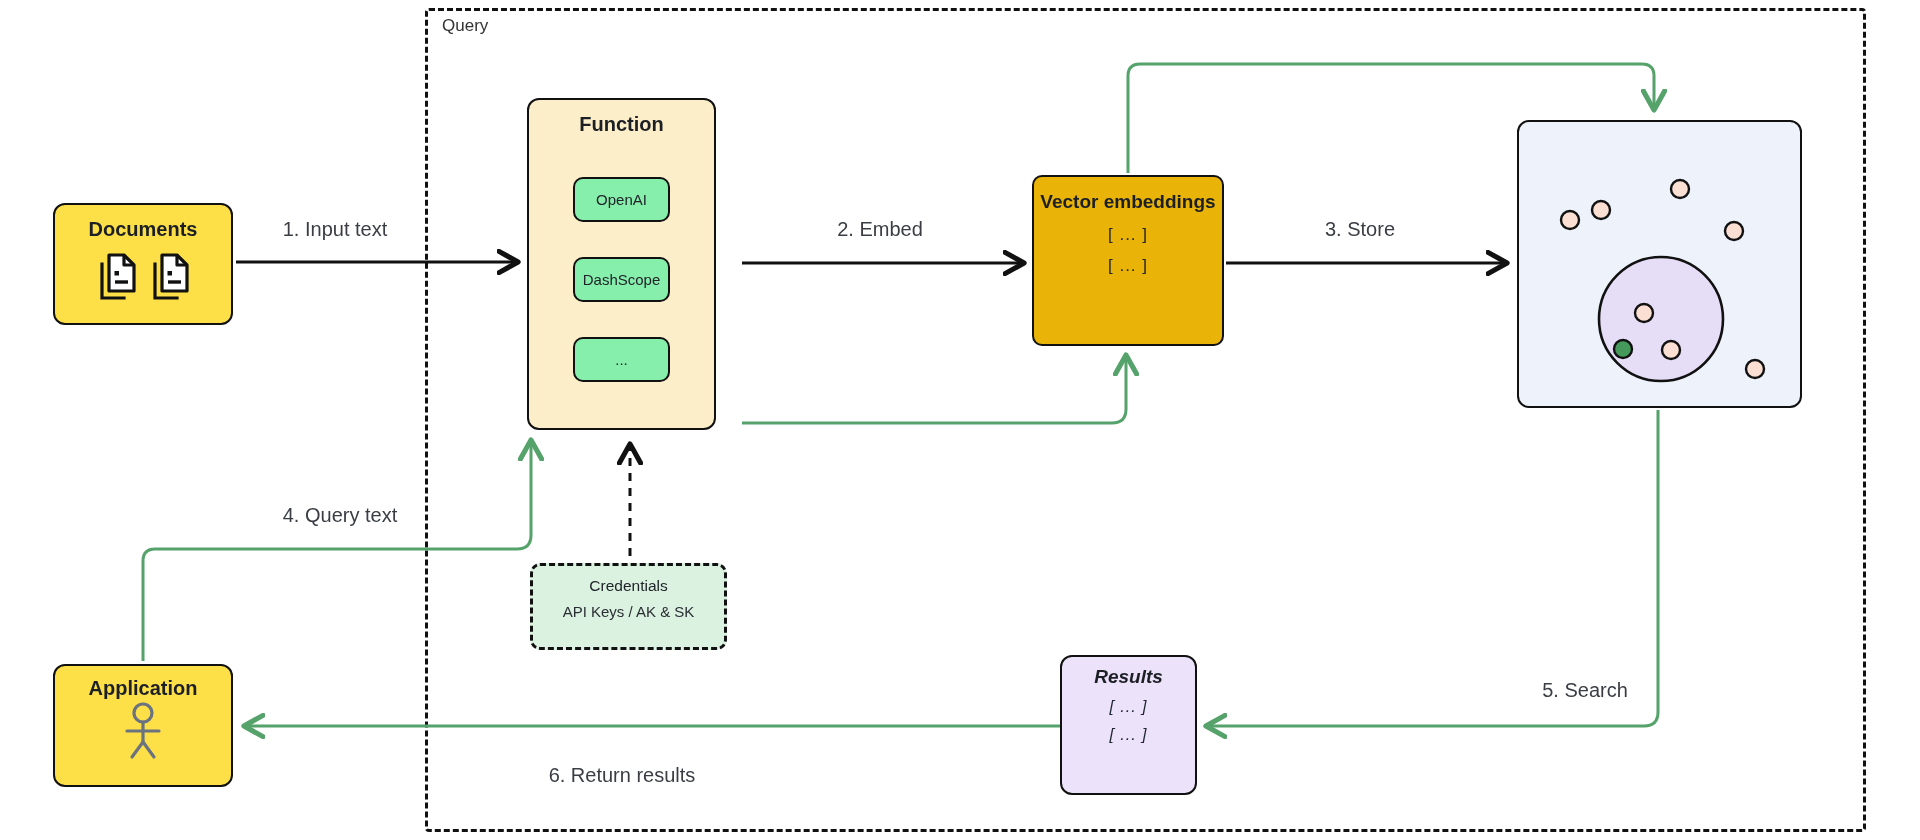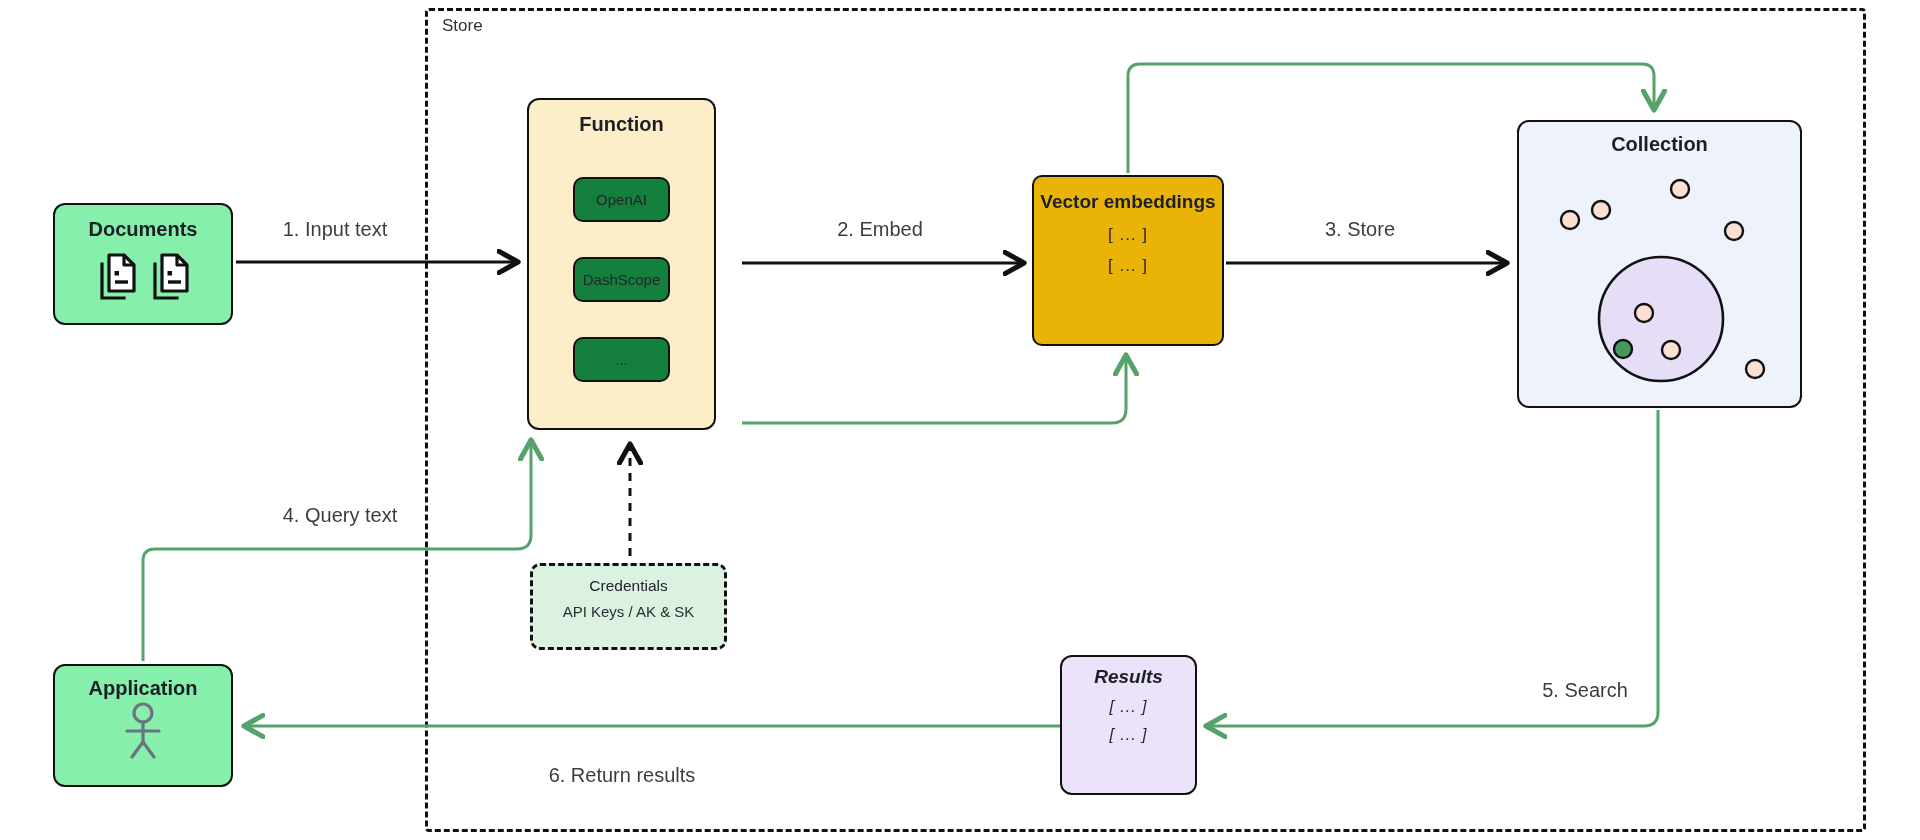--- a/index.html
+++ b/index.html
@@ -3,38 +3,38 @@
 <meta charset="utf-8">
 <style>
   html,body { margin:0; padding:0; }
   body {
     width:1920px; height:840px; position:relative; background:#ffffff;
     font-family:"Liberation Sans", sans-serif; overflow:hidden; color:#1c2026;
   }
   .abs { position:absolute; box-sizing:border-box; }
   .node {
     position:absolute; box-sizing:border-box;
-    border:2.5px solid #111; border-radius:12px; background:#86efac;
+    border:2.5px solid #111; border-radius:12px; background:#fde047;
   }
   .box-title { font-weight:bold; font-size:20px; color:#1c2026; text-align:center; }
 
   
   .milvus { left:425px; top:8px; width:1441px; height:824px;
     border:3px dashed #111; border-radius:4px; }
   .milvus-label { position:absolute; left:14px; top:5px; font-size:17px; color:#333; }
 
   
   .documents { left:53px; top:203px; width:180px; height:122px;
     display:flex; flex-direction:column; align-items:center; padding-top:13px; }
   .doc-icons { display:flex; gap:5px; margin-top:7px; }
 
   
   .function { left:527px; top:98px; width:189px; height:332px; background:#fbeec9;
     display:flex; flex-direction:column; align-items:center; padding-top:13px; }
-  .pill { width:97px; height:45px; background:#15803d; border:2.5px solid #111;
+  .pill { width:97px; height:45px; background:#86efac; border:2.5px solid #111;
     border-radius:10px; display:flex; align-items:center; justify-content:center;
     font-size:15px; color:#20242a; box-sizing:border-box; }
   .pill.first { margin-top:41px; }
   .pill + .pill { margin-top:35px; }
 
   
   .vector { left:1032px; top:175px; width:192px; height:171px; background:#eab308;
     text-align:center; padding-top:13px; border-radius:10px; }
   .vector .box-title { font-size:19px; line-height:1.25; }
   .bracket-row { font-size:17px; color:#222833; margin-top:11px; letter-spacing:1px; }
@@ -70,21 +70,21 @@
   .s4 { left:340px;  top:504px; }
   .s5 { left:1585px; top:679px; }
   .s6 { left:622px;  top:764px; }
 
   .wires { position:absolute; left:0; top:0; pointer-events:none; }
 </style>
 </head>
 <body>
 
 <div class="abs milvus">
-  <span class="milvus-label">Store</span>
+  <span class="milvus-label">Query</span>
 </div>
 
 <svg class="wires" width="1920" height="840" viewBox="0 0 1920 840">
   <defs>
     <marker id="ab" viewBox="0 0 12 12" refX="9" refY="6" markerWidth="8.5" markerHeight="8.5" orient="auto-start-reverse">
       <path d="M1 1 L10 6 L1 11" fill="none" stroke="#111111" stroke-width="2.4" stroke-linecap="round" stroke-linejoin="round"></path>
     </marker>
     <marker id="ag" viewBox="0 0 12 12" refX="9" refY="6" markerWidth="8.5" markerHeight="8.5" orient="auto-start-reverse">
       <path d="M1 1 L10 6 L1 11" fill="none" stroke="#55a26b" stroke-width="2.4" stroke-linecap="round" stroke-linejoin="round"></path>
     </marker>
@@ -136,21 +136,20 @@
   <div class="pill">...</div>
 </div>
 
 <div class="node vector">
   <div class="box-title">Vector embeddings</div>
   <div class="bracket-row">[ ... ]</div>
   <div class="bracket-row">[ ... ]</div>
 </div>
 
 <div class="node collection">
-  <div class="box-title">Collection</div>
   <svg class="cluster-svg" width="285" height="288" viewBox="0 0 285 288">
     <circle cx="142" cy="197" r="62" fill="#e6ddf6" stroke="#111" stroke-width="2.6"></circle>
     <circle cx="161" cy="67" r="9" fill="#fbdfd3" stroke="#111" stroke-width="2.4"></circle>
     <circle cx="51" cy="98" r="9" fill="#fbdfd3" stroke="#111" stroke-width="2.4"></circle>
     <circle cx="82" cy="88" r="9" fill="#fbdfd3" stroke="#111" stroke-width="2.4"></circle>
     <circle cx="215" cy="109" r="9" fill="#fbdfd3" stroke="#111" stroke-width="2.4"></circle>
     <circle cx="125" cy="191" r="9" fill="#fbdfd3" stroke="#111" stroke-width="2.4"></circle>
     <circle cx="104" cy="227" r="9" fill="#459a5b" stroke="#111" stroke-width="2.4"></circle>
     <circle cx="152" cy="228" r="9" fill="#fbdfd3" stroke="#111" stroke-width="2.4"></circle>
     <circle cx="236" cy="247" r="9" fill="#fbdfd3" stroke="#111" stroke-width="2.4"></circle>

